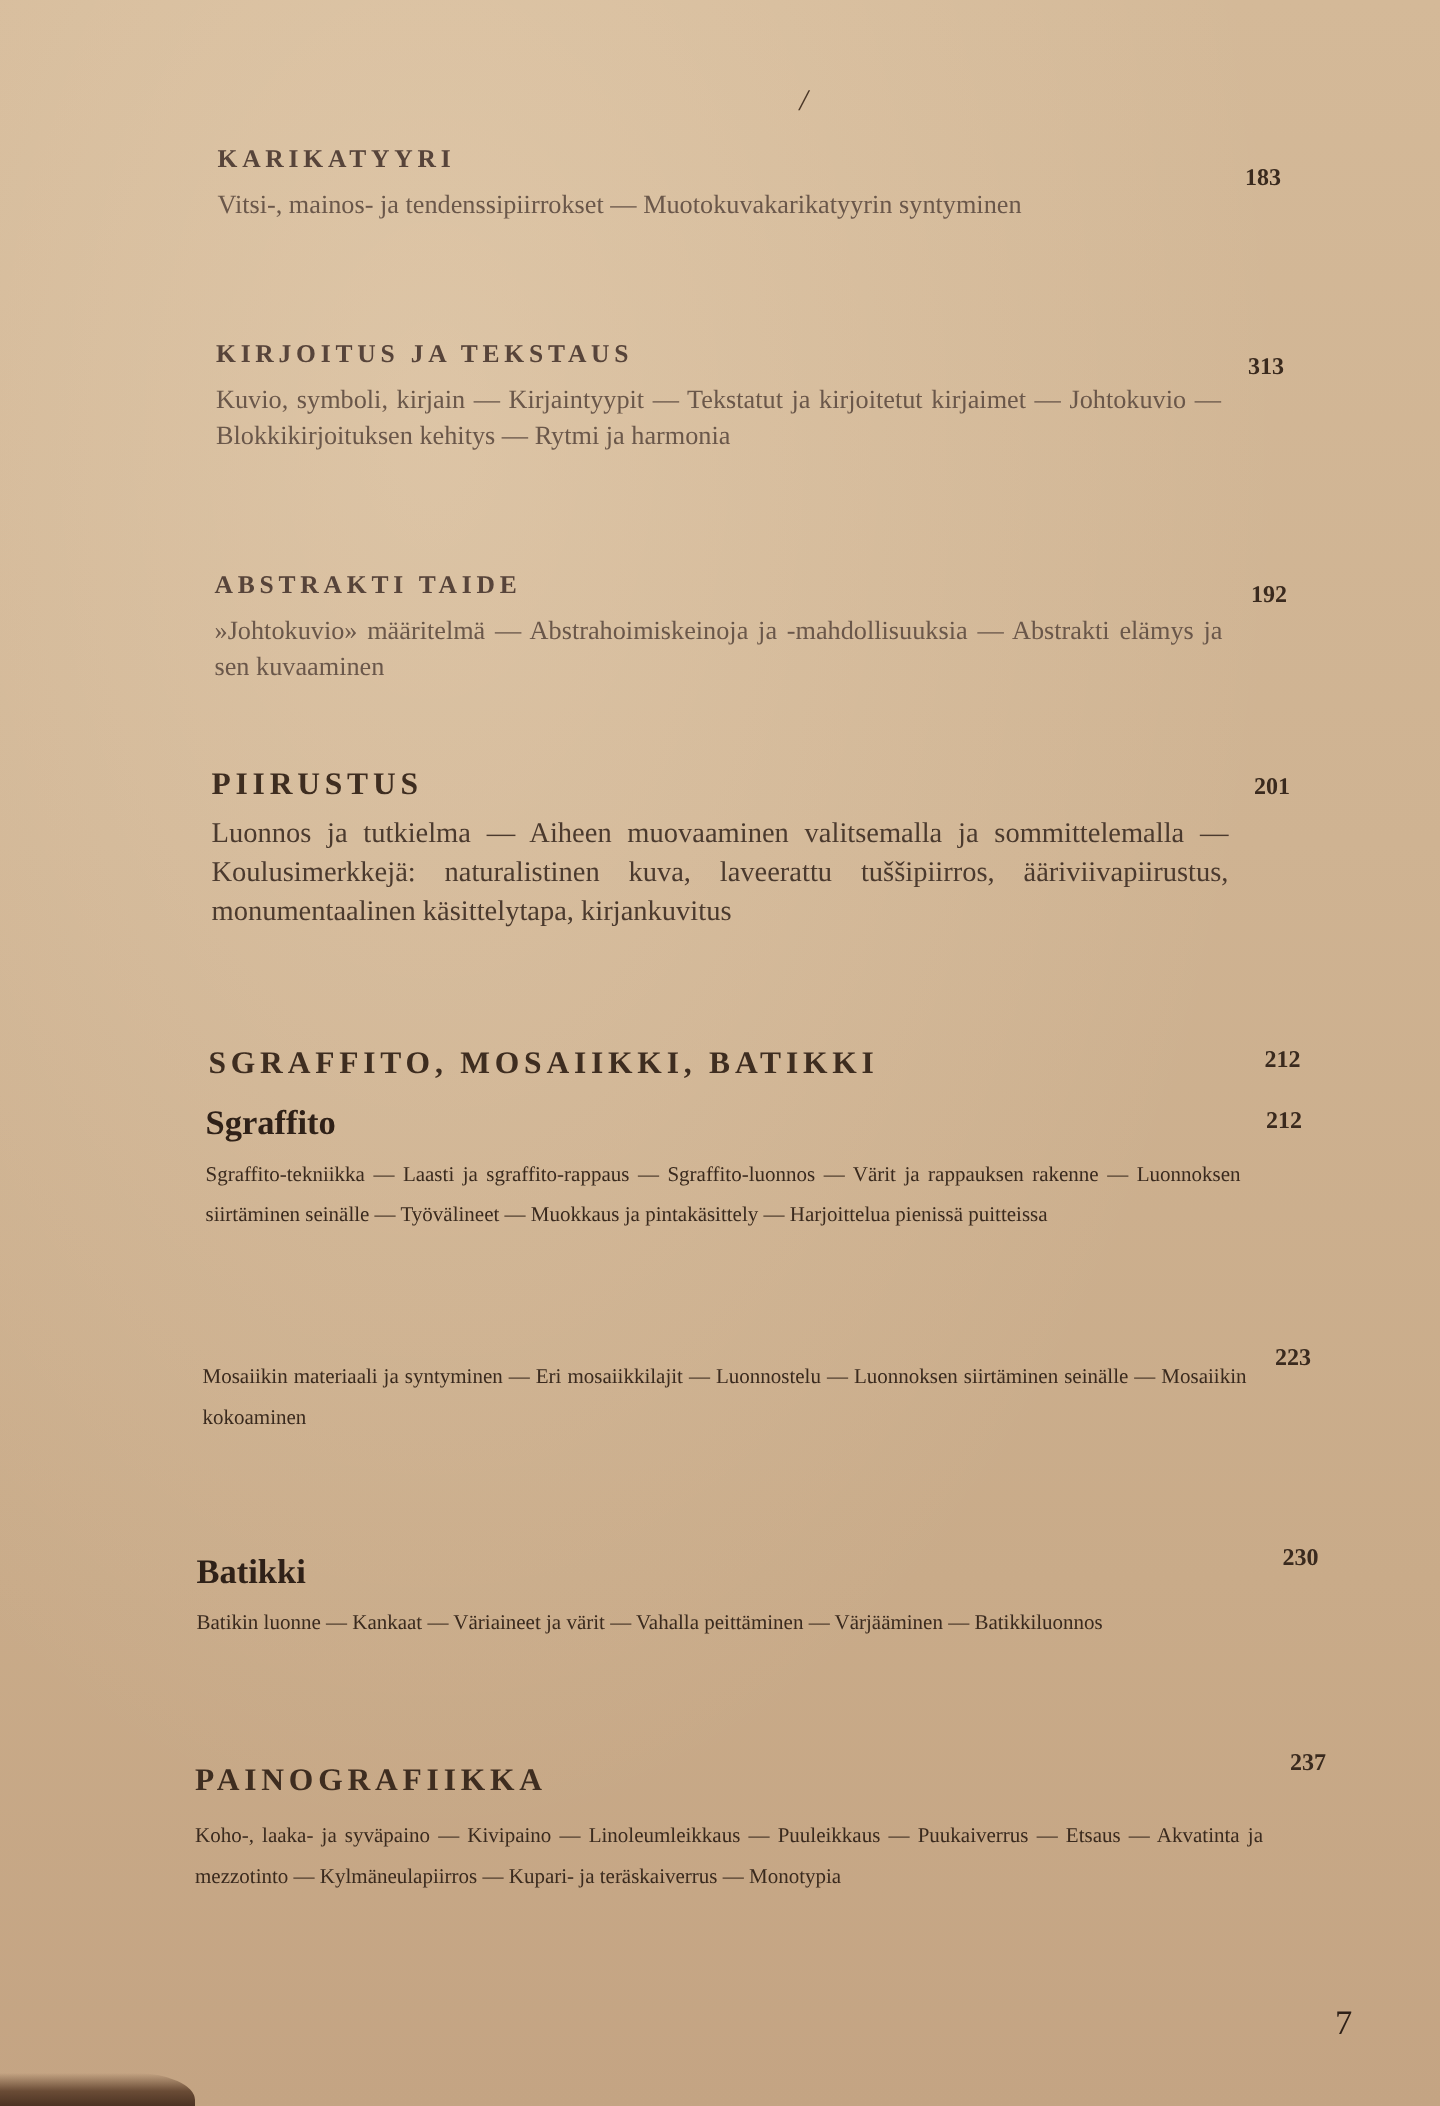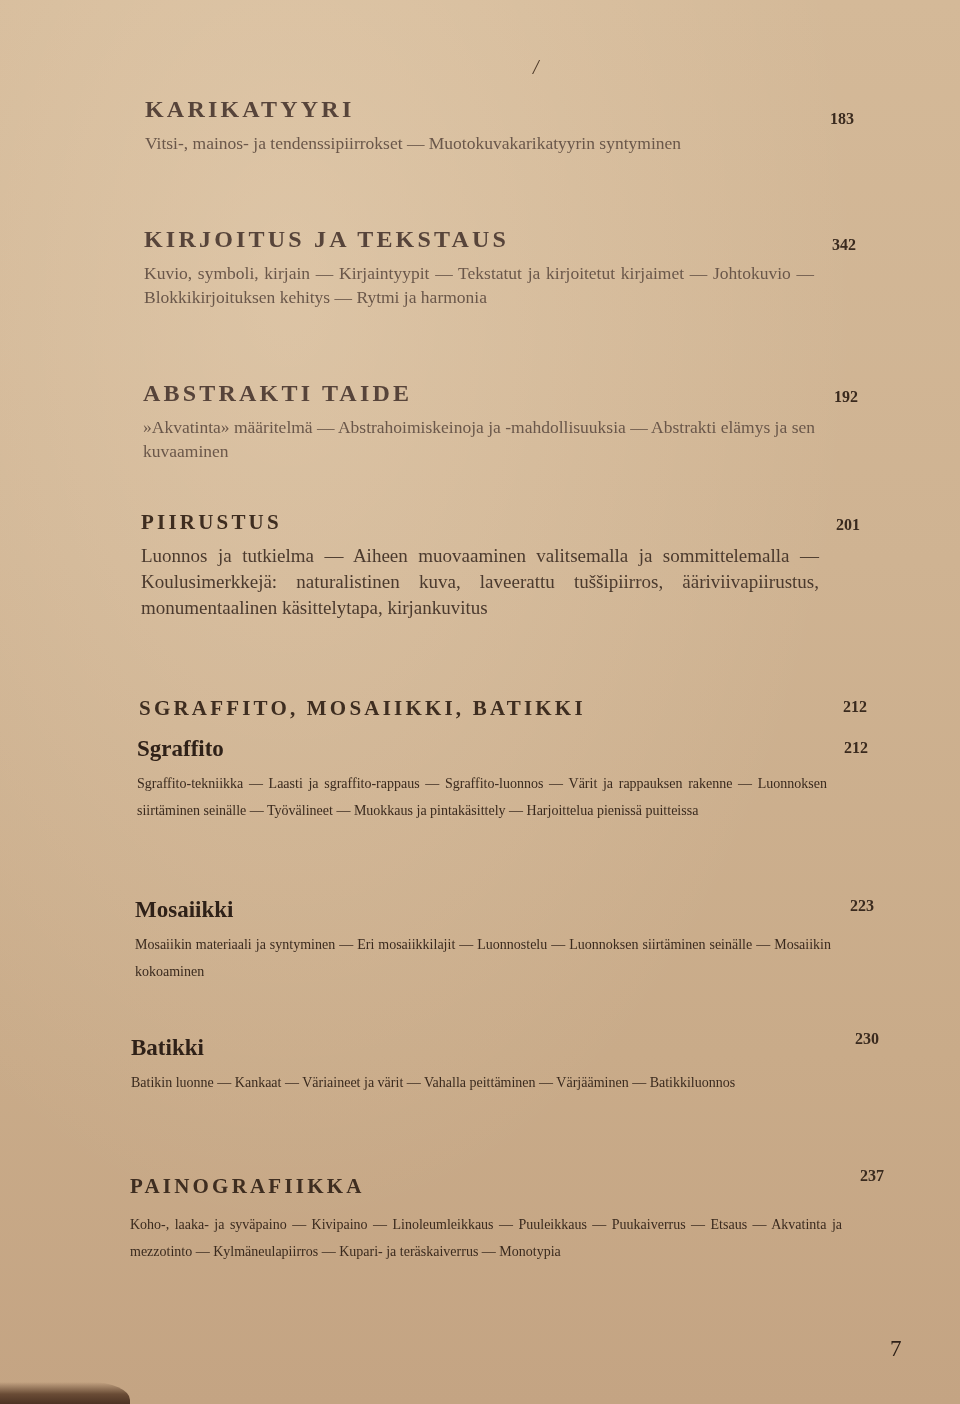--- a/index.html
+++ b/index.html
@@ -39,21 +39,21 @@
     }
     .section-title {
       font-weight: bold;
       letter-spacing: 3.2px;
       font-size: 21px;
       color: #3e2d20;
       white-space: nowrap;
     }
     .section-title.faint {
       color: #57443a;
-      font-size: 24px;
+      font-size: 17px;
     }
     .sub-title {
       font-weight: bold;
       font-size: 23px;
       color: #2f2118;
     }
     .page-num {
       position: absolute;
       font-weight: bold;
       font-size: 16px;
@@ -92,25 +92,25 @@
 <div class="toc-entry" style="left:145px; top:96px; width:668px;">
   <div class="section-title faint">KARIKATYYRI</div>
   <div class="desc faint">Vitsi-, mainos- ja tendenssipiirrokset — Muotokuvakarikatyyrin syntyminen</div>
 </div>
 <div class="page-num" style="left:830px; top:110px;">183</div>
 
 <div class="toc-entry" style="left:144px; top:226px; width:670px;">
   <div class="section-title faint">KIRJOITUS JA TEKSTAUS</div>
   <div class="desc faint">Kuvio, symboli, kirjain — Kirjaintyypit — Tekstatut ja kirjoitetut kirjaimet — Johtokuvio — Blokkikirjoituksen kehitys — Rytmi ja harmonia</div>
 </div>
-<div class="page-num" style="left:832px; top:236px;">342</div>
+<div class="page-num" style="left:832px; top:236px;">313</div>
 
 <div class="toc-entry" style="left:143px; top:380px; width:672px;">
   <div class="section-title faint">ABSTRAKTI TAIDE</div>
-  <div class="desc faint">»Akvatinta» määritelmä — Abstrahoimiskeinoja ja -mahdollisuuksia — Abstrakti elämys ja sen kuvaaminen</div>
+  <div class="desc faint">»Johtokuvio» määritelmä — Abstrahoimiskeinoja ja -mahdollisuuksia — Abstrakti elämys ja sen kuvaaminen</div>
 </div>
 <div class="page-num" style="left:834px; top:388px;">192</div>
 
 <div class="toc-entry" style="left:141px; top:510px; width:678px;">
   <div class="section-title">PIIRUSTUS</div>
   <div class="desc">Luonnos ja tutkielma — Aiheen muovaaminen valitsemalla ja sommittelemalla — Koulusimerkkejä: naturalistinen kuva, laveerattu tuššipiirros, ääriviivapiirustus, monumentaalinen käsittelytapa, kirjankuvitus</div>
 </div>
 <div class="page-num" style="left:836px; top:516px;">201</div>
 
 <div class="toc-entry" style="left:139px; top:696px; width:690px;">
@@ -118,21 +118,20 @@
 </div>
 <div class="page-num" style="left:843px; top:698px;">212</div>
 
 <div class="toc-entry" style="left:137px; top:736px; width:690px;">
   <div class="sub-title">Sgraffito</div>
   <div class="desc dark">Sgraffito-tekniikka — Laasti ja sgraffito-rappaus — Sgraffito-luonnos — Värit ja rappauksen rakenne — Luonnoksen siirtäminen seinälle — Työvälineet — Muokkaus ja pintakäsittely — Harjoittelua pienissä puitteissa</div>
 </div>
 <div class="page-num" style="left:844px; top:739px;">212</div>
 
 <div class="toc-entry" style="left:135px; top:897px; width:696px;">
-  <div class="sub-title">Mosaiikki</div>
   <div class="desc dark">Mosaiikin materiaali ja syntyminen — Eri mosaiikkilajit — Luonnostelu — Luonnoksen siirtäminen seinälle — Mosaiikin kokoaminen</div>
 </div>
 <div class="page-num" style="left:850px; top:897px;">223</div>
 
 <div class="toc-entry" style="left:131px; top:1035px; width:706px;">
   <div class="sub-title">Batikki</div>
   <div class="desc dark">Batikin luonne — Kankaat — Väriaineet ja värit — Vahalla peittäminen — Värjääminen — Batikkiluonnos</div>
 </div>
 <div class="page-num" style="left:855px; top:1030px;">230</div>
 

